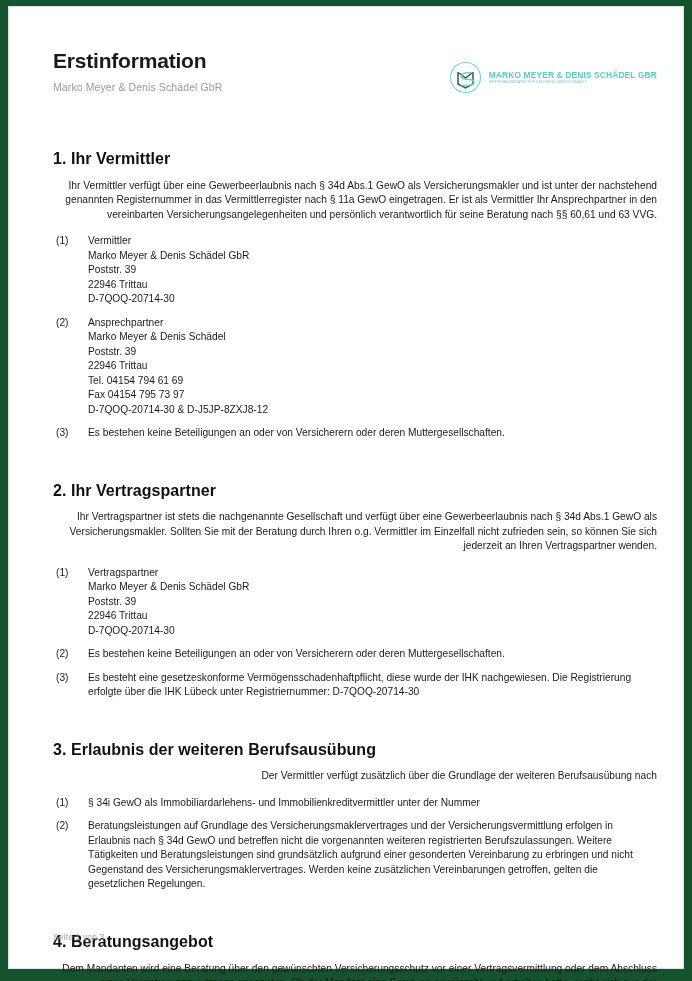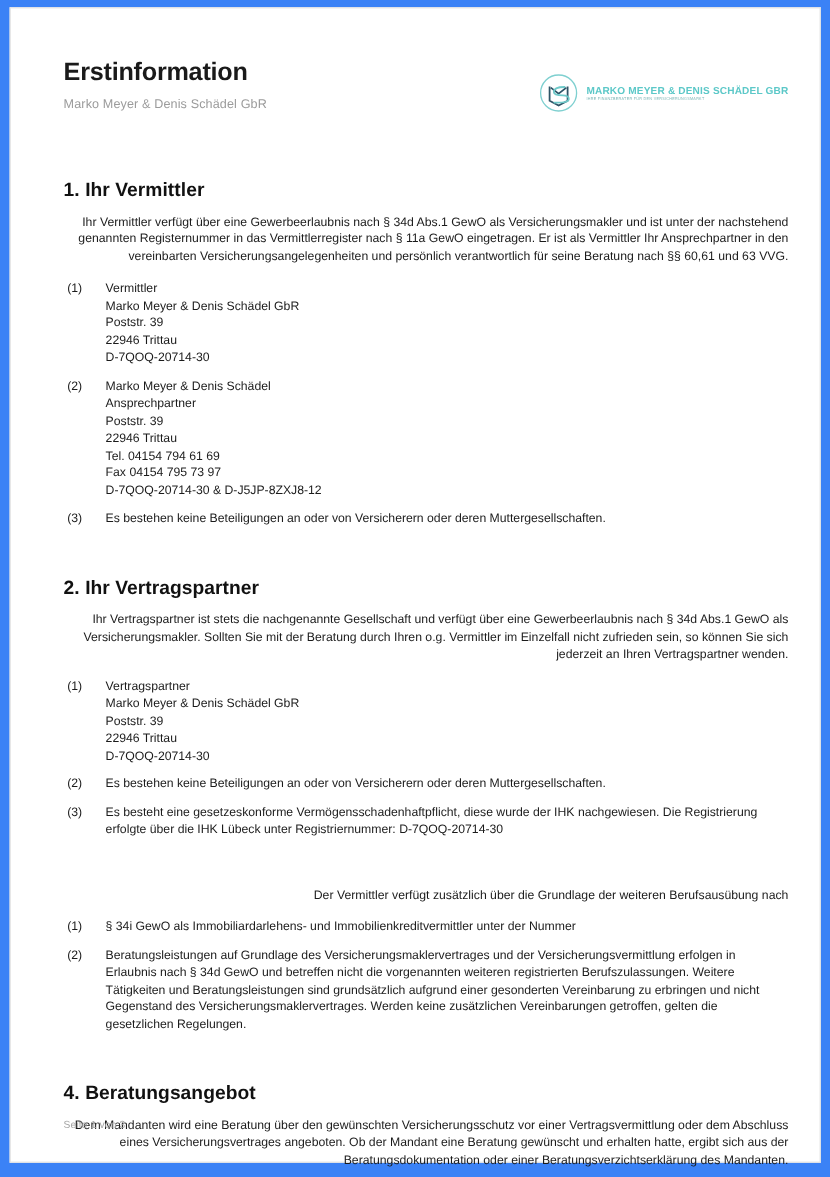--- a/index.html
+++ b/index.html
@@ -8,21 +8,21 @@
     background: #ffffff;
   }
   body {
     font-family: "Liberation Sans", sans-serif;
     -webkit-font-smoothing: antialiased;
   }
   .page {
     position: relative;
     width: 692px;
     height: 981px;
-    background: #3b82f6;
+    background: #14532d;
     box-sizing: border-box;
     overflow: hidden;
   }
   .sheet {
     position: absolute;
     left: 8px;
     top: 6px;
     width: 676px;
     height: 963px;
     background: #ffffff;
@@ -180,34 +180,35 @@
           </span>
         </div>
       </div>
 
       <div id="sections-root">
           <section class="sec">
             <h2 class="sec-head">1. Ihr Vermittler</h2>
             <p class="para">Ihr Vermittler verfügt über eine Gewerbeerlaubnis nach § 34d Abs.1 GewO als Versicherungsmakler und ist unter der nachstehend genannten Registernummer in das Vermittlerregister nach § 11a GewO eingetragen. Er ist als Vermittler Ihr Ansprechpartner in den vereinbarten Versicherungsangelegenheiten und persönlich verantwortlich für seine Beratung nach §§ 60,61 und 63 VVG.</p>
             <ol class="items">
               <li><span class="marker">(1)</span><span class="lines"><span class="ln">Vermittler</span><span class="ln">Marko Meyer &amp; Denis Schädel GbR</span><span class="ln">Poststr. 39</span><span class="ln">22946 Trittau</span><span class="ln">D-7QOQ-20714-30</span></span></li>
-              <li><span class="marker">(2)</span><span class="lines"><span class="ln">Marko Meyer &amp; Denis Schädel</span><span class="ln">Ansprechpartner</span><span class="ln">Poststr. 39</span><span class="ln">22946 Trittau</span><span class="ln">Tel. 04154 794 61 69</span><span class="ln">Fax 04154 795 73 97</span><span class="ln">D-7QOQ-20714-30 &amp; D-J5JP-8ZXJ8-12</span></span></li>
+              <li><span class="marker">(2)</span><span class="lines"><span class="ln">Ansprechpartner</span><span class="ln">Marko Meyer &amp; Denis Schädel</span><span class="ln">Poststr. 39</span><span class="ln">22946 Trittau</span><span class="ln">Tel. 04154 794 61 69</span><span class="ln">Fax 04154 795 73 97</span><span class="ln">D-7QOQ-20714-30 &amp; D-J5JP-8ZXJ8-12</span></span></li>
               <li><span class="marker">(3)</span><span class="lines"><span class="ln">Es bestehen keine Beteiligungen an oder von Versicherern oder deren Muttergesellschaften.</span></span></li>
             </ol>
           </section>
           <section class="sec">
             <h2 class="sec-head">2. Ihr Vertragspartner</h2>
             <p class="para">Ihr Vertragspartner ist stets die nachgenannte Gesellschaft und verfügt über eine Gewerbeerlaubnis nach § 34d Abs.1 GewO als Versicherungsmakler. Sollten Sie mit der Beratung durch Ihren o.g. Vermittler im Einzelfall nicht zufrieden sein, so können Sie sich jederzeit an Ihren Vertragspartner wenden.</p>
             <ol class="items">
               <li><span class="marker">(1)</span><span class="lines"><span class="ln">Vertragspartner</span><span class="ln">Marko Meyer &amp; Denis Schädel GbR</span><span class="ln">Poststr. 39</span><span class="ln">22946 Trittau</span><span class="ln">D-7QOQ-20714-30</span></span></li>
               <li><span class="marker">(2)</span><span class="lines"><span class="ln">Es bestehen keine Beteiligungen an oder von Versicherern oder deren Muttergesellschaften.</span></span></li>
               <li><span class="marker">(3)</span><span class="lines"><span class="ln">Es besteht eine gesetzeskonforme Vermögensschadenhaftpflicht, diese wurde der IHK nachgewiesen. Die Registrierung erfolgte über die IHK Lübeck unter Registriernummer: D-7QOQ-20714-30</span></span></li>
             </ol>
           </section>
           <section class="sec">
+            <h2 class="sec-head">3. Erlaubnis der weiteren Berufsausübung</h2>
             <p class="para">Der Vermittler verfügt zusätzlich über die Grundlage der weiteren Berufsausübung nach</p>
             <ol class="items">
               <li><span class="marker">(1)</span><span class="lines"><span class="ln">§ 34i GewO als Immobiliardarlehens- und Immobilienkreditvermittler unter der Nummer</span></span></li>
               <li><span class="marker">(2)</span><span class="lines"><span class="ln">Beratungsleistungen auf Grundlage des Versicherungsmaklervertrages und der Versicherungsvermittlung erfolgen in Erlaubnis nach § 34d GewO und betreffen nicht die vorgenannten weiteren registrierten Berufszulassungen. Weitere Tätigkeiten und Beratungsleistungen sind grundsätzlich aufgrund einer gesonderten Vereinbarung zu erbringen und nicht Gegenstand des Versicherungsmaklervertrages. Werden keine zusätzlichen Vereinbarungen getroffen, gelten die gesetzlichen Regelungen.</span></span></li>
             </ol>
           </section>
           <section class="sec">
             <h2 class="sec-head">4. Beratungsangebot</h2>
             <p class="para">Dem Mandanten wird eine Beratung über den gewünschten Versicherungsschutz vor einer Vertragsvermittlung oder dem Abschluss eines Versicherungsvertrages angeboten. Ob der Mandant eine Beratung gewünscht und erhalten hatte, ergibt sich aus der Beratungsdokumentation oder einer Beratungsverzichtserklärung des Mandanten.</p>
           </section>

